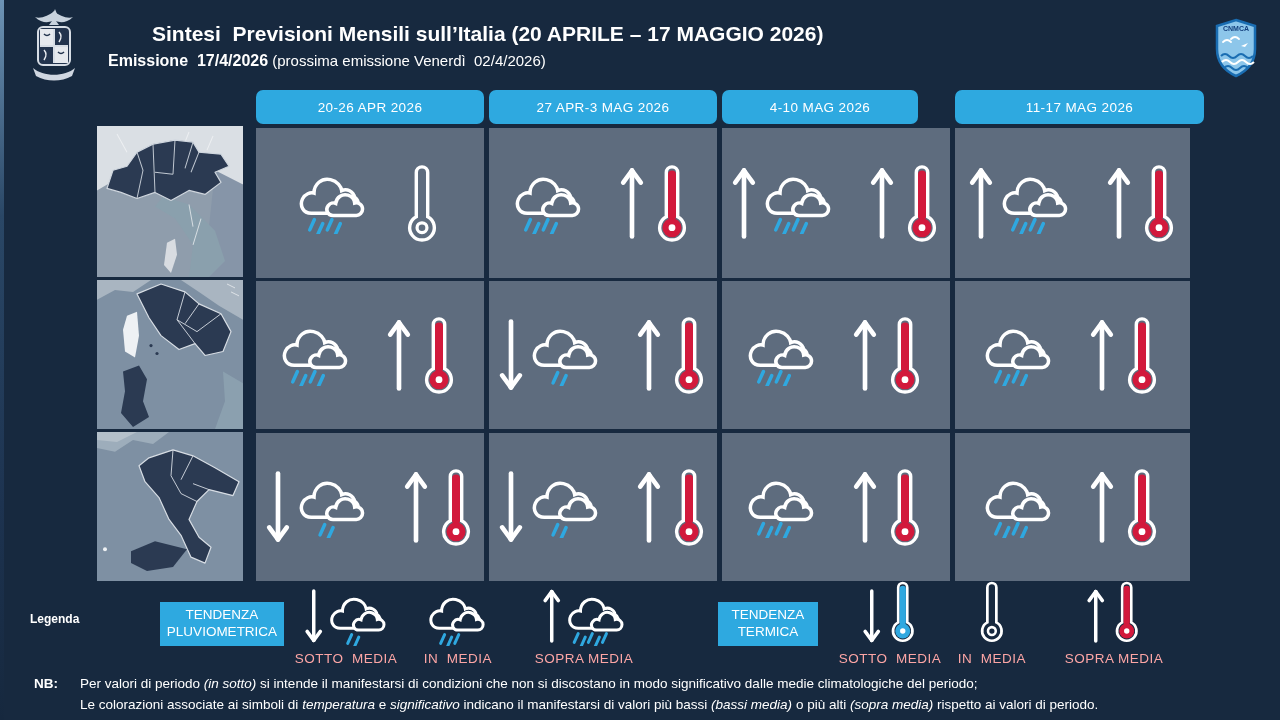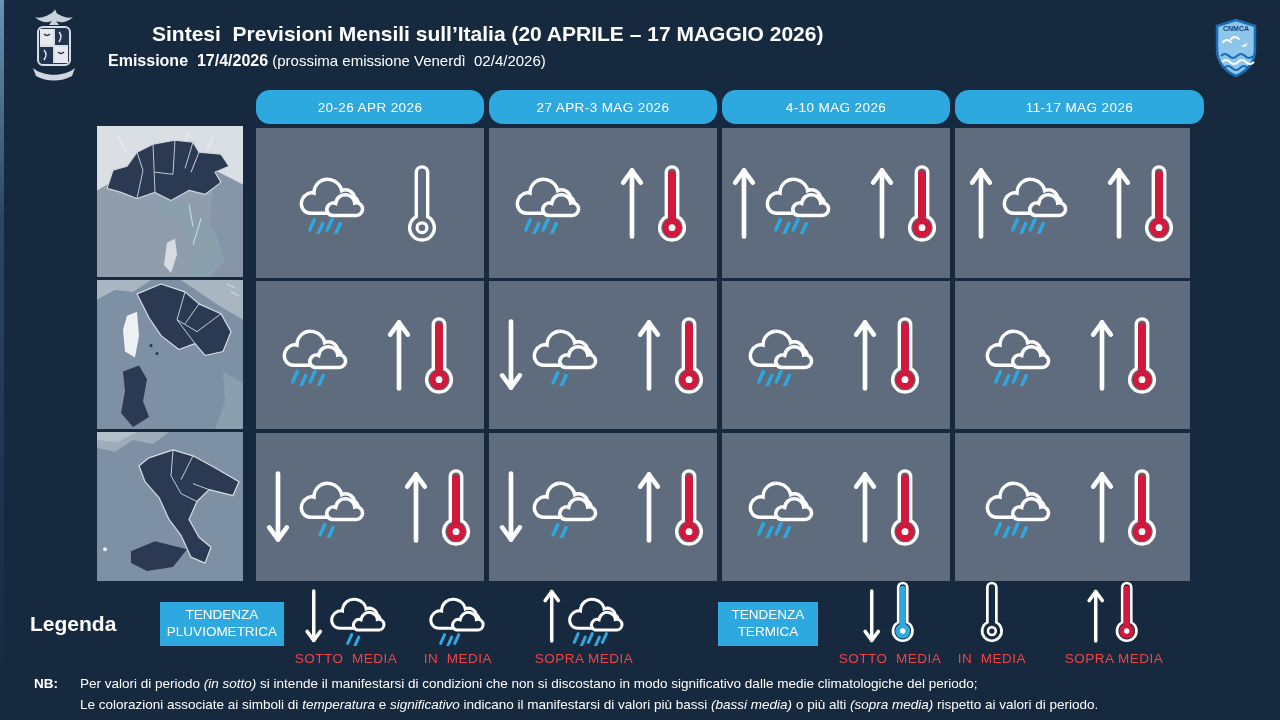--- a/index.html
+++ b/index.html
@@ -7,34 +7,34 @@
          font-family:"Liberation Sans",sans-serif;color:#fff;}
   .edge{position:absolute;left:0;top:0;width:4px;height:720px;
         background:linear-gradient(#6d93b5,#2a4766 30%,#1d3350 70%,#16283e);}
   
   .am-logo{position:absolute;left:28px;top:8px;width:52px;height:80px;}
   .cnmca{position:absolute;left:1213px;top:18px;width:46px;height:60px;}
   .title{position:absolute;left:108px;top:22px;font-size:21px;font-weight:bold;white-space:pre;margin-left:44px;}
   .subtitle{position:absolute;left:108px;top:52px;font-size:15px;white-space:pre;}
   .subtitle b{font-size:16px;}
   
-  .whead{position:absolute;top:90px;height:34px;background:#2EA9E0;border-radius:14px;
+  .whead{position:absolute;top:90px;height:34px;background:#2EA9E0;border-radius:7px;
          display:flex;align-items:center;justify-content:center;font-size:13.5px;letter-spacing:.4px;}
   .map{position:absolute;left:97px;width:146px;}
   .map svg{display:block;width:100%;height:100%;}
   .fcell{position:absolute;background:#5E6C7E;display:flex;align-items:center;justify-content:center;gap:8px;}
   
-  .legend-title{position:absolute;left:30px;top:612px;font-size:21px;font-weight:bold;}
+  .legend-title{position:absolute;left:30px;top:612px;font-size:12px;font-weight:bold;}
   .lbox{position:absolute;top:602px;height:44px;background:#2EA9E0;display:flex;flex-direction:column;
         align-items:center;justify-content:center;font-size:13.5px;line-height:1.25;text-align:center;}
   .lbox1{left:160px;width:124px;}
   .lbox2{left:718px;width:100px;}
   .litem{position:absolute;top:586px;transform:translateX(-50%);display:flex;flex-direction:column;align-items:center;}
   .licons{display:flex;align-items:flex-end;gap:6px;height:60px;}
-  .llabel{margin-top:5px;font-size:13.5px;color:#ef4444;letter-spacing:.5px;white-space:pre;}
+  .llabel{margin-top:5px;font-size:13.5px;color:#fca5a5;letter-spacing:.5px;white-space:pre;}
   
   .nb{position:absolute;left:34px;top:674px;width:1230px;font-size:13.5px;line-height:1.55;}
   .nbrow{display:flex;}
   .nblab{width:46px;font-weight:bold;flex:none;}
   .it{font-style:italic;}
   i{display:inline-block;}
 </style>
 </head>
 <body>
 
@@ -61,21 +61,21 @@
     <text x="23" y="13" text-anchor="middle" font-size="7" font-weight="bold" fill="#14407e" font-family="Liberation Sans, sans-serif">CNMCA</text>
     <path d="M10 24 q4 -4 8 0 M18 21 q4 -4 8 0" stroke="#fff" stroke-width="1.8" fill="none" stroke-linecap="round"></path>
     <path d="M28 28 l7 -3 l-3 4 Z" fill="#fff"></path>
     <path d="M8 38 q4 -4 8 0 t8 0 t8 0 t8 0" stroke="#1a6db2" stroke-width="2" fill="none"></path>
     <path d="M9 44 q4 -4 8 0 t8 0 t8 0 t8 0" stroke="#fff" stroke-width="2" fill="none"></path>
     <path d="M11 50 q4 -4 8 0 t8 0 t8 0" stroke="#1a6db2" stroke-width="2" fill="none"></path>
   </svg>
 
   <div class="whead" style="left:256px;width:228px">20-26 APR 2026</div>
   <div class="whead" style="left:489px;width:228px">27 APR-3 MAG 2026</div>
-  <div class="whead" style="left:722px;width:228px">4-10 MAG 2026</div>
+  <div class="whead" style="left:722px;width:196px">4-10 MAG 2026</div>
   <div class="whead" style="left:955px;width:249px">11-17 MAG 2026</div>
 
   <div class="map" style="top:126px;height:151px">
     <svg viewBox="0 0 146 150" preserveAspectRatio="none">
       <rect width="146" height="150" fill="#8f9dac"></rect>
       <path d="M0 0 H146 V58 L128 66 L112 52 L88 60 L60 52 L34 62 L14 56 L0 64 Z" fill="#dadfe4"></path>
       <path d="M118 44 L146 58 V150 H100 L112 100 Z" fill="#8695a8"></path>
       <path d="M66 70 L92 78 L118 104 L128 134 L112 150 H92 L96 118 L78 92 L58 80 Z" fill="#8aa0ad"></path>
       <path d="M92 78 L96 100 M104 92 L96 118" stroke="#e8ecef" stroke-width="1" fill="none" opacity=".8"></path>
       <path d="M70 116 L78 112 L80 128 L74 146 L67 138 Z" fill="#d8dce1"></path>

